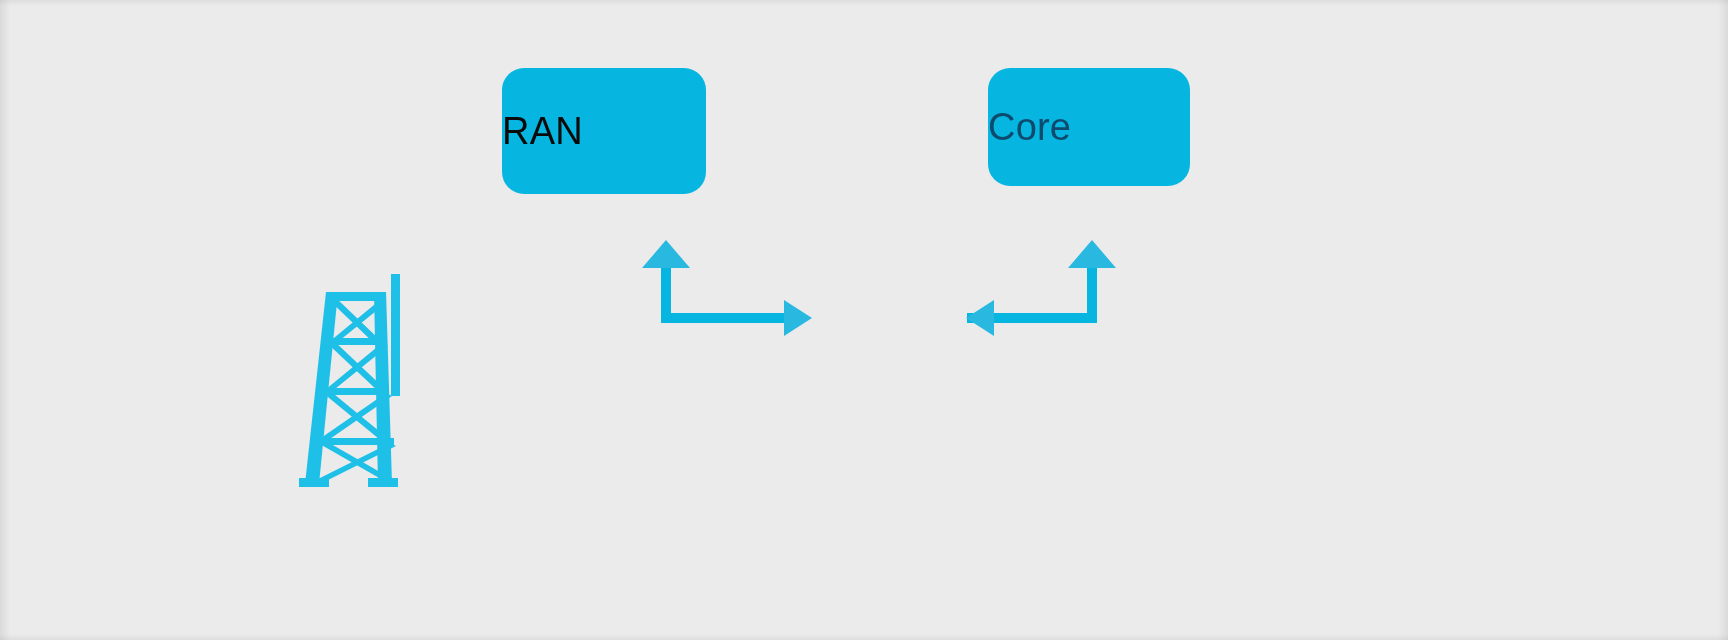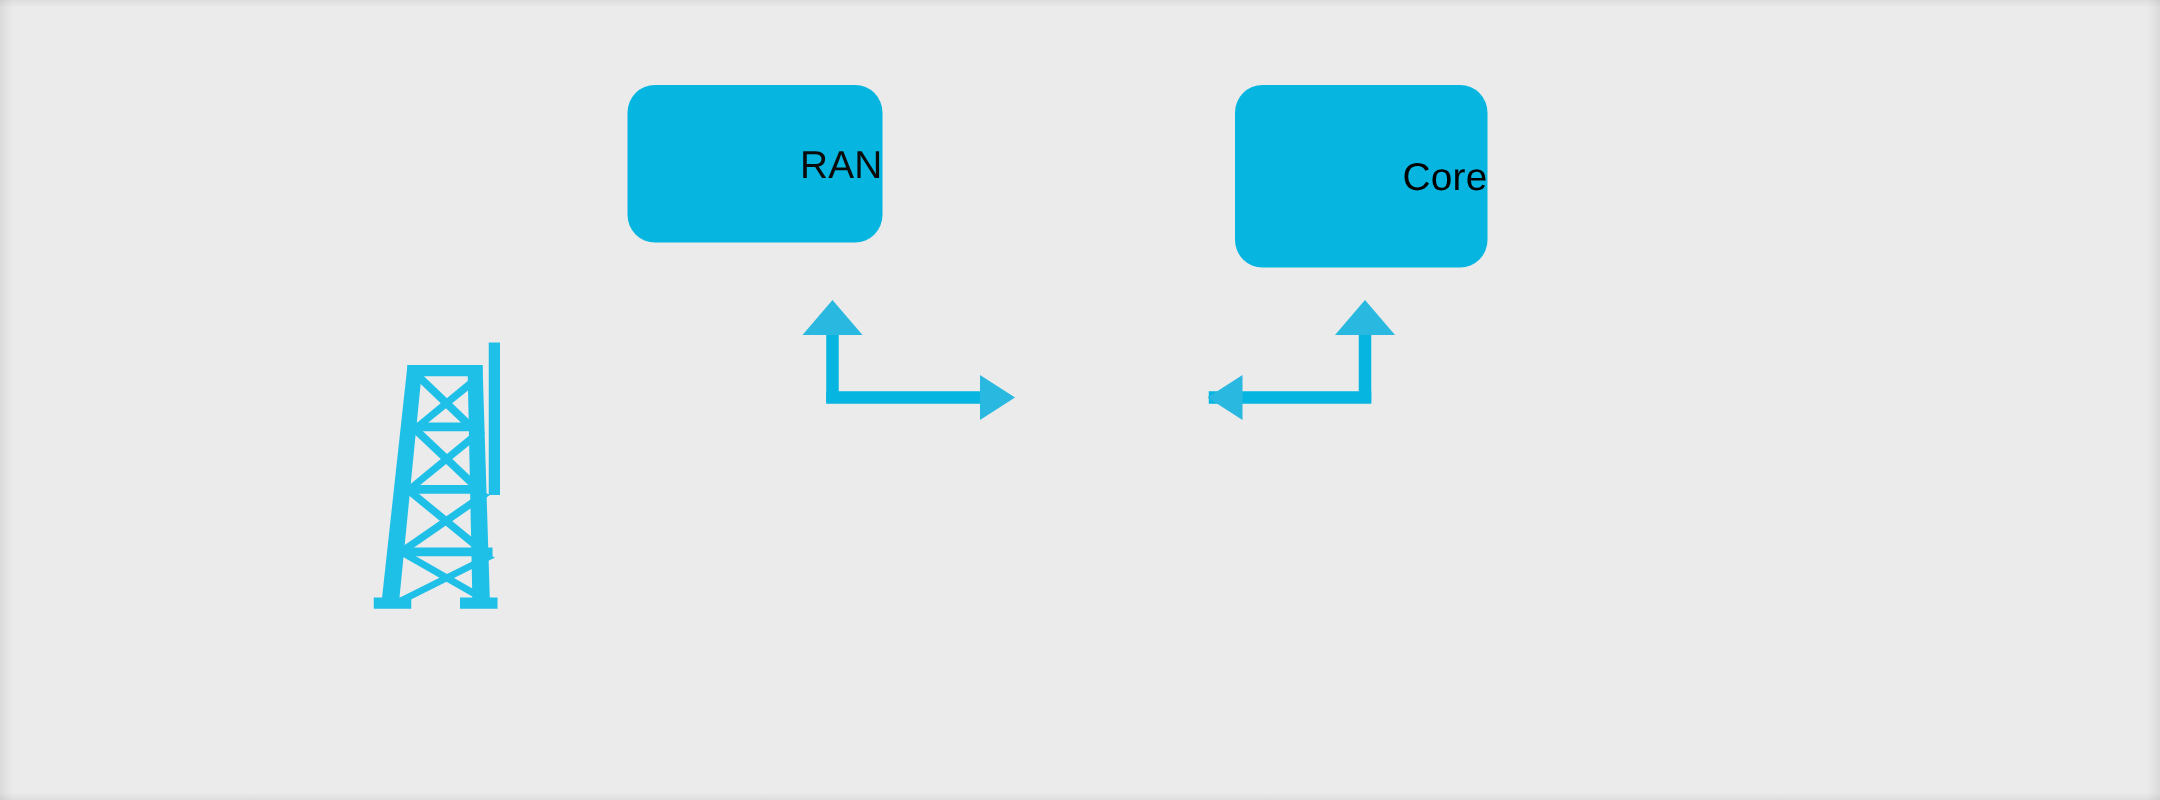--- a/index.html
+++ b/index.html
@@ -29,25 +29,25 @@
       linear-gradient(to right, rgba(150,150,150,0.20) 0px, rgba(150,150,150,0.0) 10px),
       linear-gradient(to left,  rgba(150,150,150,0.20) 0px, rgba(150,150,150,0.0) 10px),
       linear-gradient(to bottom, rgba(160,160,160,0.18) 0px, rgba(160,160,160,0.0) 6px),
       linear-gradient(to top,    rgba(160,160,160,0.18) 0px, rgba(160,160,160,0.0) 6px);
   }
 
   .node {
     position: absolute;
     display: flex;
     align-items: center;
-    justify-content: flex-end;
+    justify-content: flex-start;
     background: #06b6e0;
     border-radius: 22px;
     color: #0a0a0a;
-    font-size: 31px;
+    font-size: 38px;
     line-height: 1;
     letter-spacing: 0.2px;
     white-space: nowrap;
     user-select: none;
   }
 
   #node-ran  { left: 502px;  top: 68px;  width: 204px; height: 126px; }
   #node-core { left: 988px;  top: 68px;  width: 202px; height: 126px; }
   #node-edge { left: 753px;  top: 230px; width: 202px; height: 126px; border-radius: 26px; }
 
@@ -103,21 +103,21 @@
         <polygon points="22,177 28,174 98,214 92,217"></polygon>
         <polygon points="94,177 100,180 26,217 20,214"></polygon>
       </g>
     </svg>
   </div>
 
   <div class="node" id="node-ran" style="left: 502px; top: 68px; width: 204px; height: 126px; background: rgb(6, 182, 224); color: rgb(10, 10, 10);">
     <span>RAN</span>
   </div>
 
-  <div class="node" id="node-core" style="left: 988px; top: 68px; width: 202px; height: 146px; background: rgb(6, 182, 224); color: #000000;">
+  <div class="node" id="node-core" style="left: 988px; top: 68px; width: 202px; height: 118px; background: rgb(6, 182, 224); color: #0c4a6e;">
     <span>Core</span>
   </div>
 
 
   <svg id="connectors" viewBox="0 0 1728 640">
 
     <g>
 
       <rect x="661" y="252" width="10" height="70" fill="#06b6e0"></rect>
 

